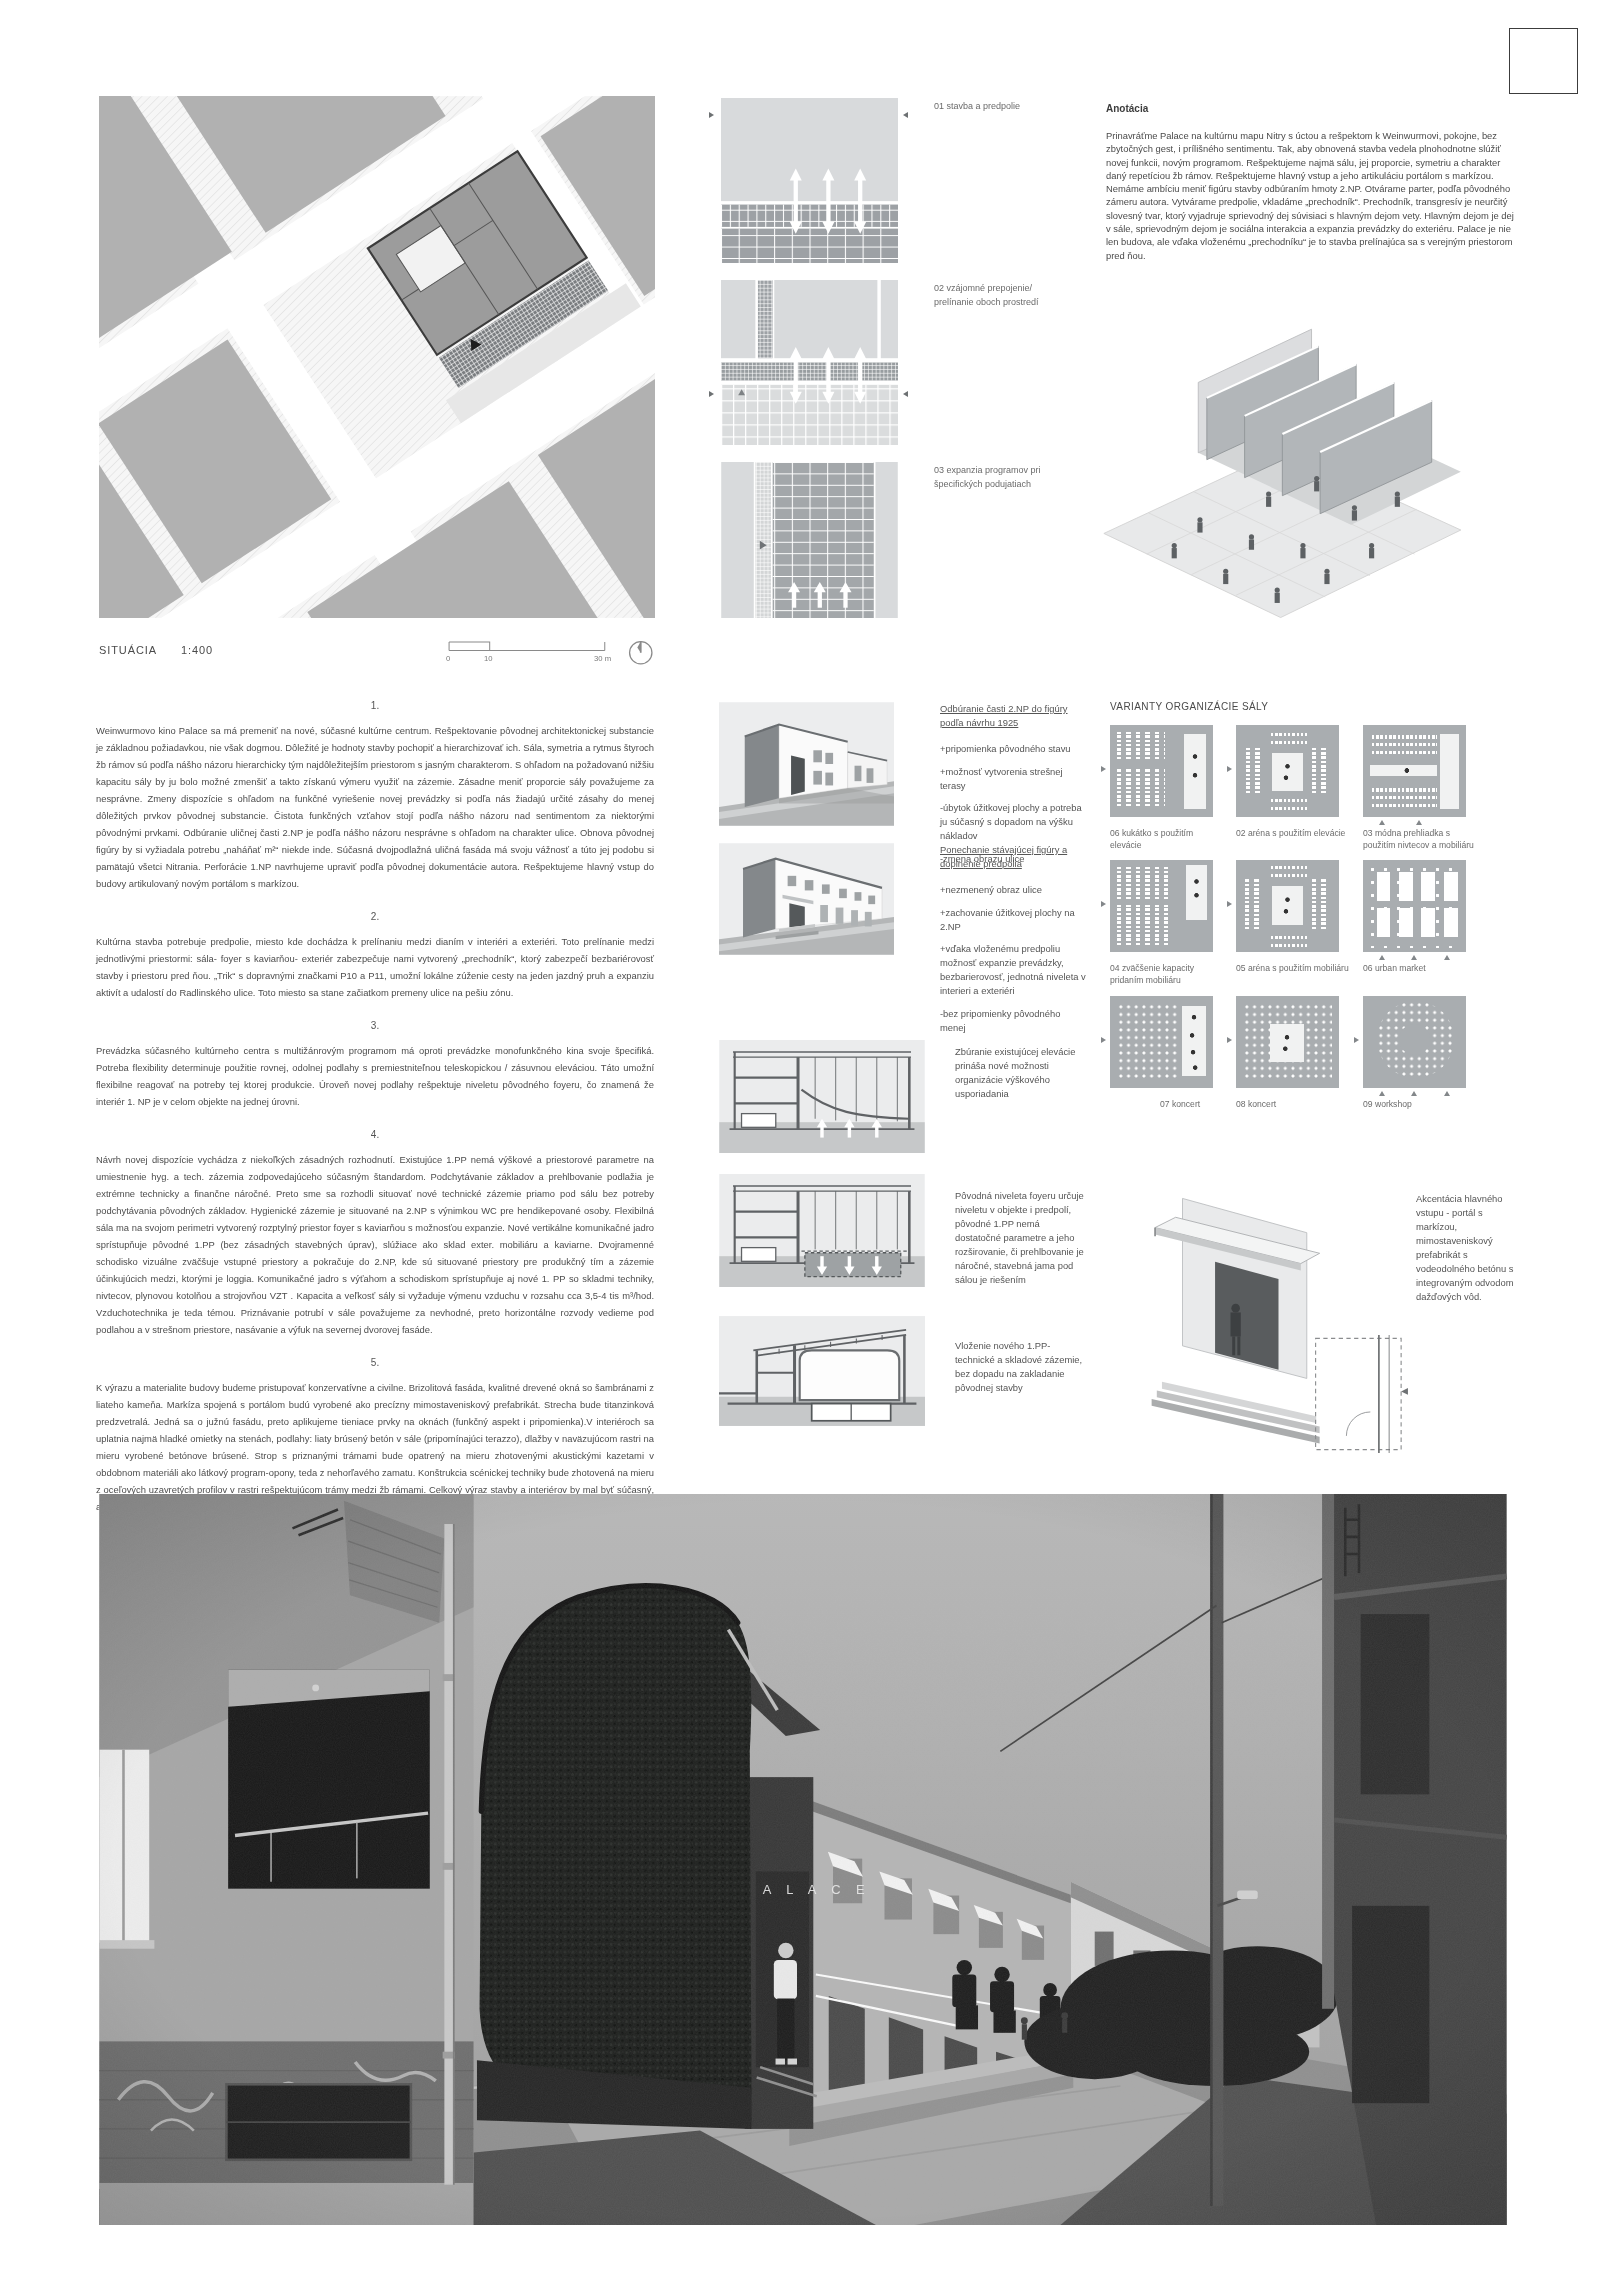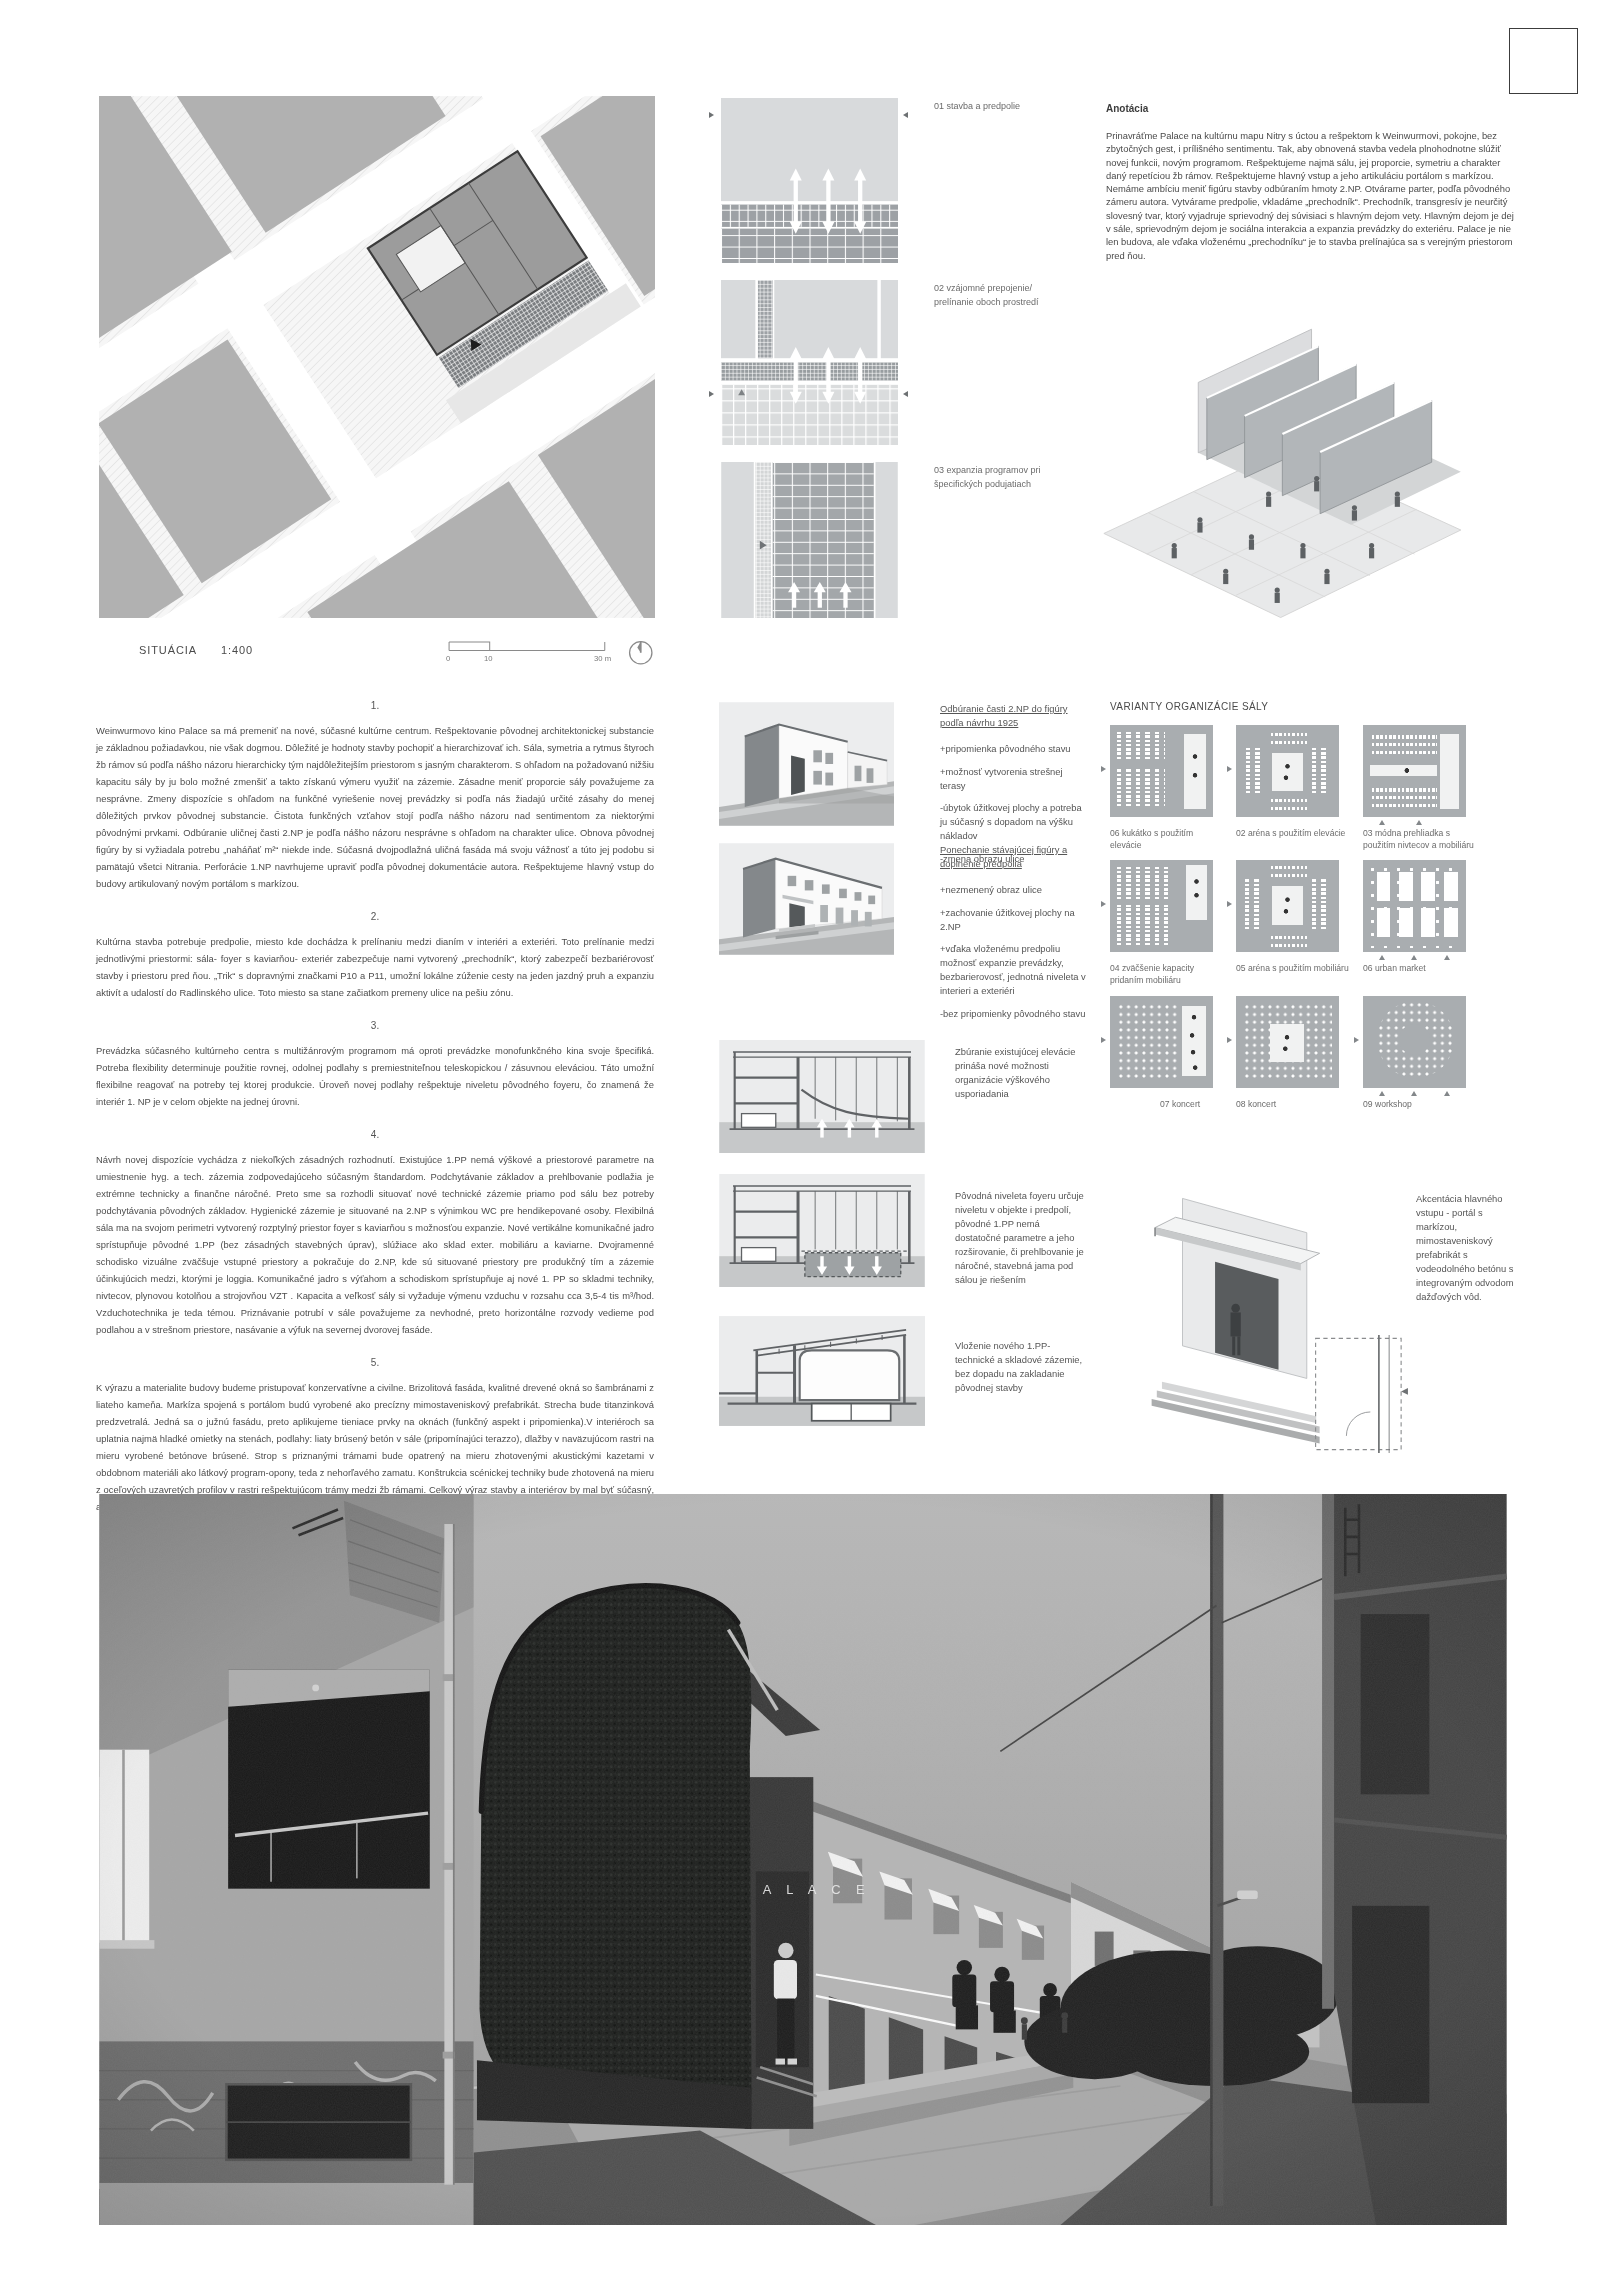--- a/index.html
+++ b/index.html
@@ -11,21 +11,21 @@
   .essay .num{text-align:center;font-size:10px;color:#555;margin:0 0 11px;}
   .essay p{margin:0 0 19px;font-size:9.4px;line-height:17px;text-align:justify;color:#4d4d4d;}
   .anot-title{position:absolute;left:1106px;top:103px;font-size:10px;font-weight:bold;color:#3c3c3c;}
   .anot-body{position:absolute;left:1106px;top:129px;width:414px;font-size:9.4px;line-height:13.3px;color:#4a4a4a;}
   .dcap{position:absolute;left:934px;width:159px;font-size:9px;line-height:13.7px;color:#6b6b6b;}
   .sidenote{position:absolute;font-size:9.4px;line-height:14px;color:#555;}
   .sidenote .nt{margin:0 0 12px;text-decoration:underline;}
   .sidenote .pt{margin:0 0 8.6px;}
   .vhead{position:absolute;left:1110px;top:701px;font-size:10px;letter-spacing:0.4px;color:#4a4a4a;}
   .vcap{position:absolute;width:113px;font-size:8.6px;line-height:12px;color:#6b6b6b;}
-  .situ{position:absolute;left:99px;top:644px;font-size:11px;letter-spacing:0.9px;color:#4a4a4a;margin-left:40px;}
+  .situ{position:absolute;left:99px;top:644px;font-size:11px;letter-spacing:0.9px;color:#4a4a4a;}
   .situ b{font-weight:normal;margin-left:24px;}
   .tick{position:absolute;font-size:7.7px;color:#7a7a7a;}
   .title{position:absolute;left:0;top:2237px;width:1518px;text-align:center;
          font-size:28px;color:#1f1f1f;letter-spacing:0.4px;}
   .codebox{position:absolute;left:1509px;top:28px;width:67px;height:64px;border:1.3px solid #3c3c3c;background:#fff;}
   
   .vroom{position:absolute;width:103px;height:92px;background:#a9adb0;}
   .vroom .el{position:absolute;}
   .cols{background-image:repeating-linear-gradient(0deg,#a9adb0 0 1.7px,transparent 1.7px 4.3px),
         repeating-linear-gradient(90deg,#fff 0 4.3px,transparent 4.3px 9.4px);}
@@ -352,21 +352,21 @@
     </g>
     <polygon points="70,100 112,94 112,98 70,104" fill="#c7c9ca"></polygon>
     <polygon points="68,104 114,98 114,102 68,108" fill="#b2b4b5"></polygon>
     <polygon points="66,108 116,102 116,106 66,112" fill="#9da0a1"></polygon>
   </svg>
   <div class="sidenote" style="left:940px;top:843px;width:148px">
     <div class="nt">Ponechanie stávajúcej figúry  a doplnenie predpolia</div>
     <div class="pt">+nezmenený obraz ulice</div>
     <div class="pt">+zachovanie úžitkovej plochy na 2.NP</div>
     <div class="pt">+vďaka vloženému predpoliu možnosť expanzie prevádzky, bezbarierovosť, jednotná niveleta v interieri a exteriéri</div>
-    <div class="pt">-bez pripomienky pôvodného stavu</div>
+    <div class="pt">-bez pripomienky pôvodného menej</div>
   </div>
 
   <div class="vhead">VARIANTY ORGANIZÁCIE SÁLY</div>
 
   <div class="vroom v1" style="left:1110px;top:725px">
     <div class="tr r"></div>
       <div class="el a cols"></div>
       <div class="el b cols"></div>
       <div class="el c stageV"></div>
     </div>

